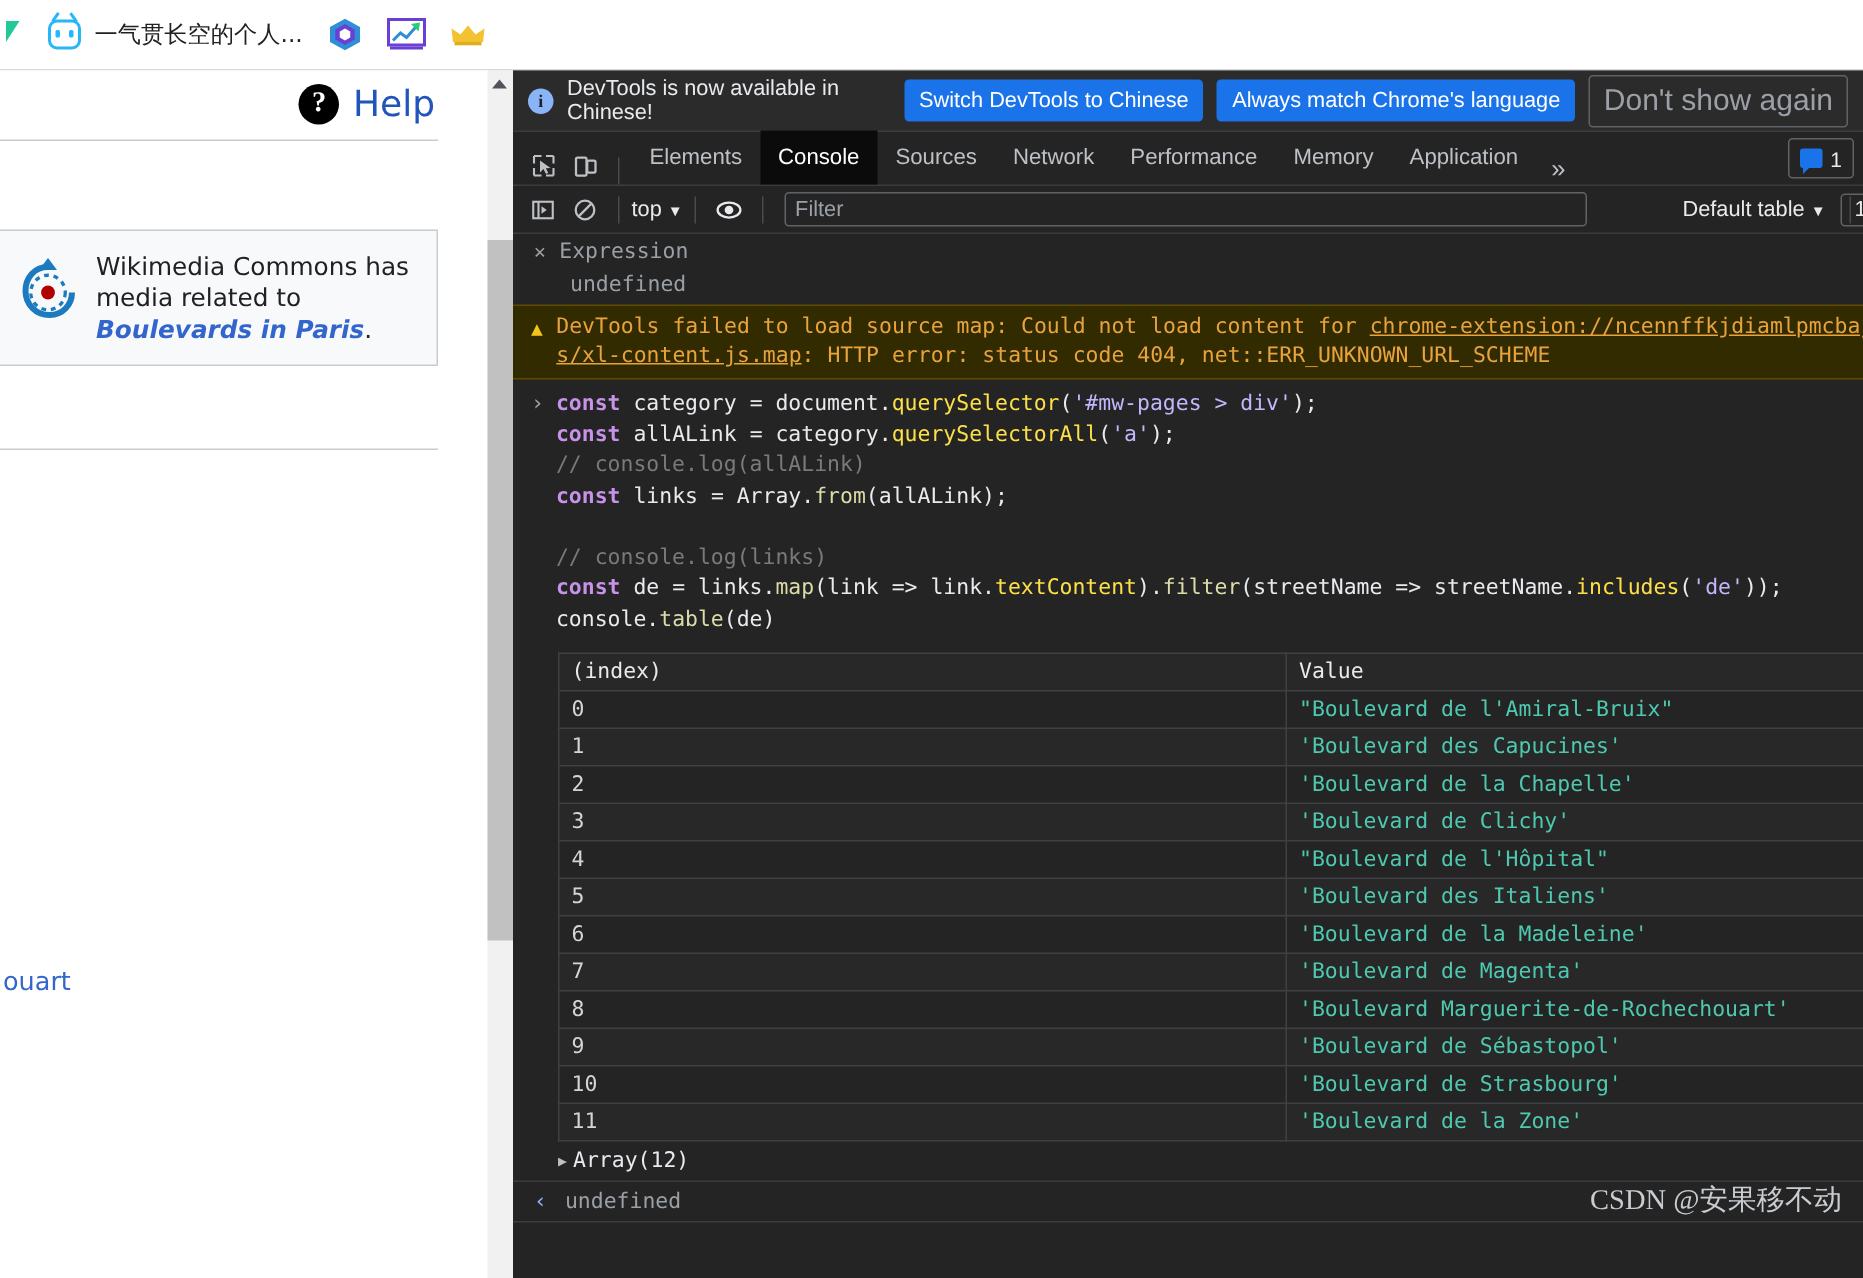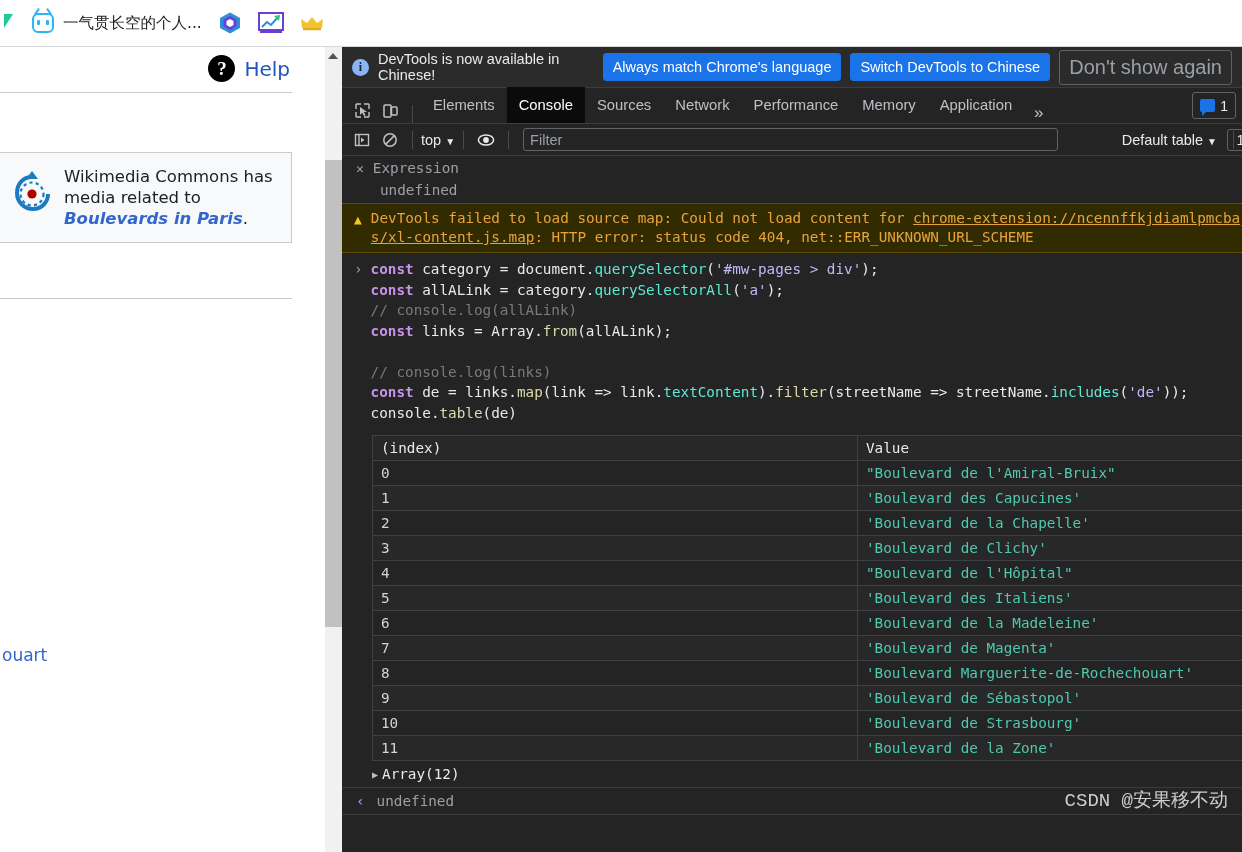--- a/index.html
+++ b/index.html
@@ -64,21 +64,21 @@
     display: flex; align-items: center; justify-content: flex-end;
     gap: 9px; padding: 8px 35px 10px 0;
   }
   .help-q {
     width: 27px; height: 27px; border-radius: 50%;
     background: #000; color: #fff; font-size: 19px; font-weight: bold;
     display: flex; align-items: center; justify-content: center;
     font-family: "Liberation Serif", serif;
   }
   .help-link {
-    font-size: 20px; color: #2255bb;
+    font-size: 24px; color: #2255bb;
     font-family: "DejaVu Sans", sans-serif;
   }
   .hr-line { height: 1px; background: #c8ccd1; margin: 0 33px 0 0; }
   .spacer-1 { height: 59px; }
   .commons-box {
     margin: 0 33px 0 -1px;
     border: 1px solid #c8ccd1; background: #f8f9fa;
     display: flex; align-items: flex-start; gap: 12px;
     padding: 13px 12px 13px 12px;
   }
@@ -229,21 +229,21 @@
     line-height: 20.5px;
   }
   .chev { color: #9aa0a6; flex: none; }
   .code pre {
     font-family: "DejaVu Sans Mono", monospace; font-size: 14.3px;
     white-space: pre; margin: 0;
   }
   .kw  { color: #c792ea; font-weight: bold; }
   .pln { color: #e8eaed; }
   .fn  { color: #dcdcaa; }
-  .prop{ color: #5eead4; }
+  .prop{ color: #fde047; }
   .str { color: #c4b5fd; }
   .cmt { color: #7a7a7a; }
 
   
   .tbl-wrap { margin: 8px 0 0 30px; width: 1070px; }
   table.ctable {
     border-collapse: collapse; width: 100%;
     font-family: "DejaVu Sans Mono", monospace; font-size: 14.3px;
   }
   table.ctable th, table.ctable td {
@@ -272,21 +272,21 @@
   .ret-ico { color: #8ab4f8; }
   .prompt-row {
     display: flex; align-items: center;
     padding: 6px 0 6px 14px;
     font-family: "DejaVu Sans Mono", monospace; font-size: 14.3px;
   }
   .prompt-chev { color: #5c9eff; }
   .watermark {
     position: absolute; right: 14px; bottom: 12px;
     font-size: 19px; color: #c9ccd1;
-    font-family: Liberation Mono, monospace;
+    font-family: Liberation Serif, serif;
   }
 </style>
 </head>
 <body>
 
 <div class="page">
 
   <div class="bookmark-bar">
     <div class="bm-leaf"></div>
 
@@ -354,22 +354,22 @@
   <div class="page-scroll">
     <div class="arrow-up"></div>
     <div class="thumb"></div>
   </div>
 
   <div class="devtools">
 
     <div class="dt-banner">
       <span class="info-ico">i</span>
       <span class="banner-msg">DevTools is now available in Chinese!</span>
+      <button class="btn-blue">Switch DevTools to Chinese</button>
       <button class="btn-blue">Always match Chrome's language</button>
-      <button class="btn-blue">Switch DevTools to Chinese</button>
       <button class="btn-ghost">Don't show again</button>
     </div>
 
     <div class="dt-tabs">
       <div class="tool-btn">
         <svg width="17" height="17" viewBox="0 0 17 17">
           <path d="M2,2 h5 M2,2 v5 M15,2 h-5 M15,2 v5 M2,15 h5 M2,15 v-5 M15,15 h-5 M15,15 v-5" stroke="#bdc1c6" stroke-width="1.4" fill="none"></path>
           <path d="M6,5 L6,13 L8.3,10.7 L10,14 L11.5,13.2 L9.9,10.1 L13,10 Z" fill="#bdc1c6"></path>
         </svg>
       </div>

